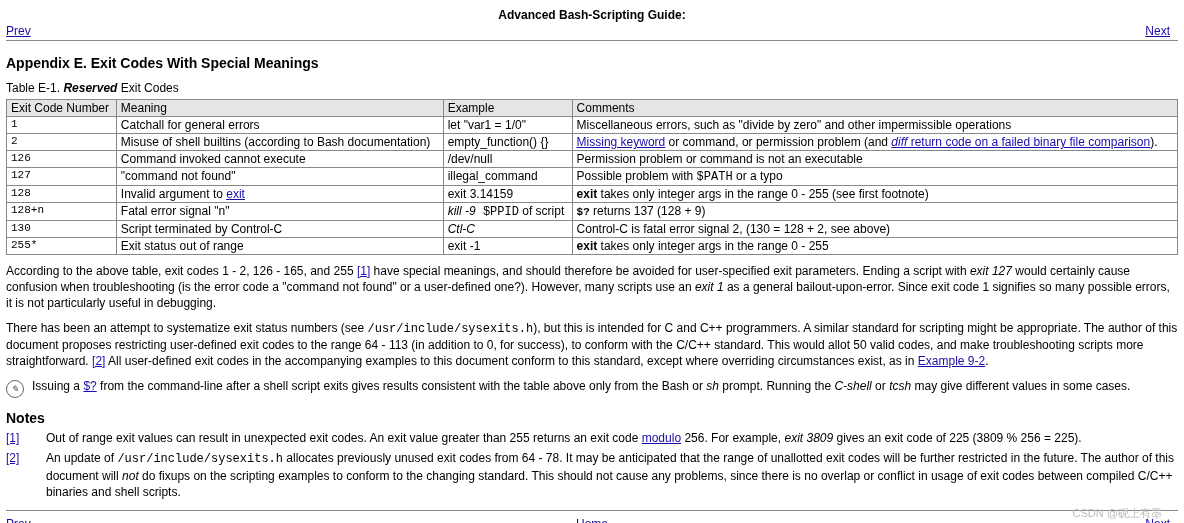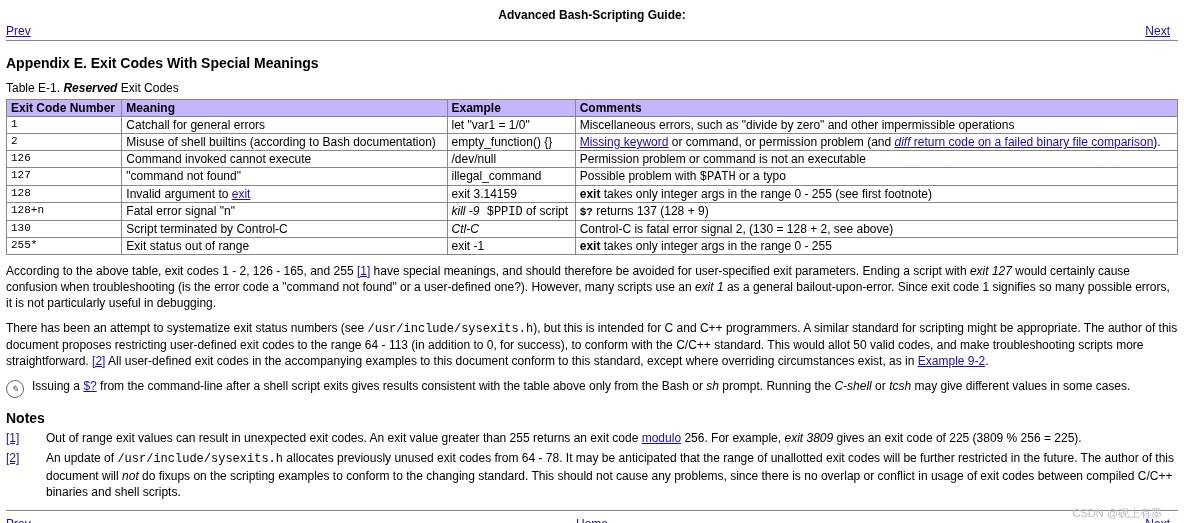--- a/index.html
+++ b/index.html
@@ -41,22 +41,22 @@
     width: 100%;
     font-size: 12px;
   }
   table.exit th, table.exit td {
     border: 1px solid #888;
     padding: 1px 4px;
     text-align: left;
     vertical-align: top;
   }
   table.exit th {
-    font-weight: bold;
-    background: #c4b5fd;
+    font-weight: normal;
+    background: #e5e5e5;
   }
   .mono { font-family: "Courier New", monospace; font-size: 11px; }
   .smallmono { font-family: "Courier New", monospace; font-size: 12px; }
   em, i { font-style: italic; }
   p.body { margin: 8px 0; line-height: 1.35; }
   .noteblock {
     display: flex;
     align-items: flex-start;
     gap: 8px;
     margin: 10px 0;

